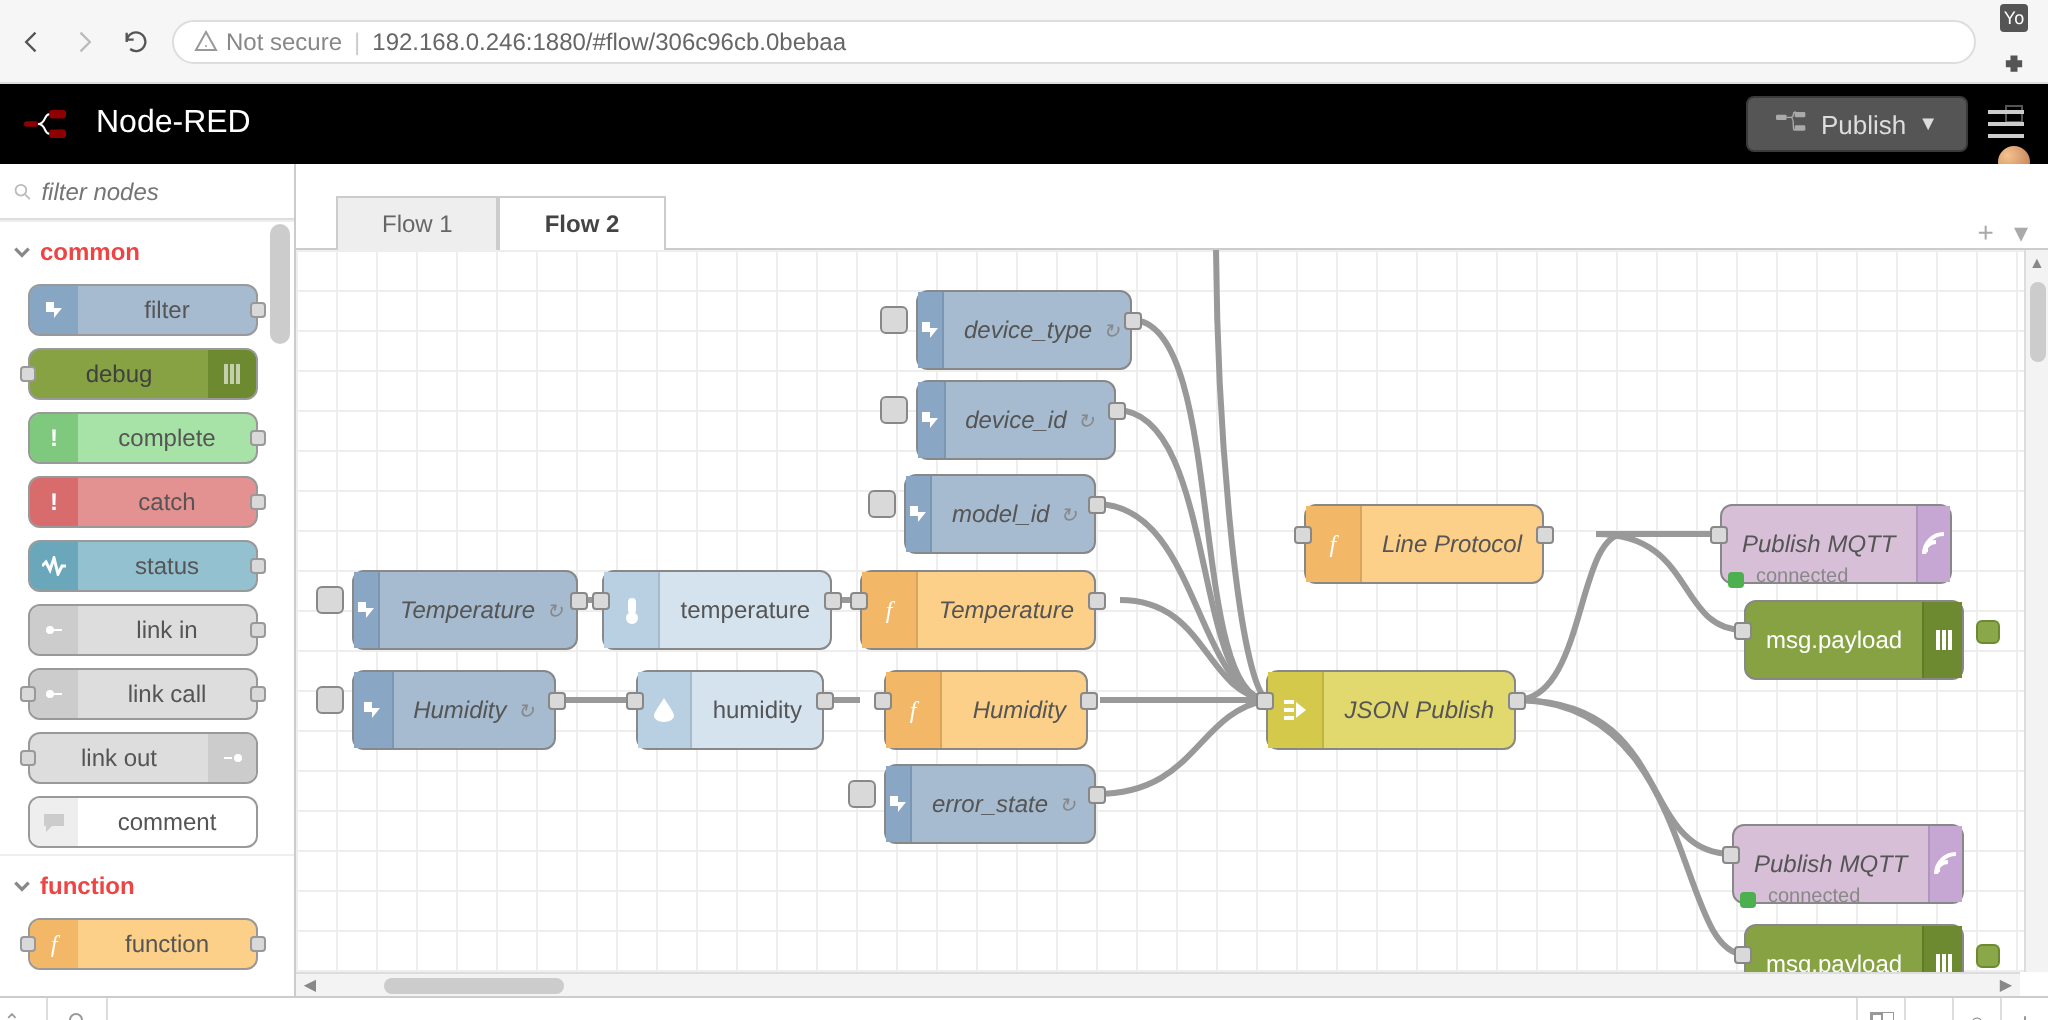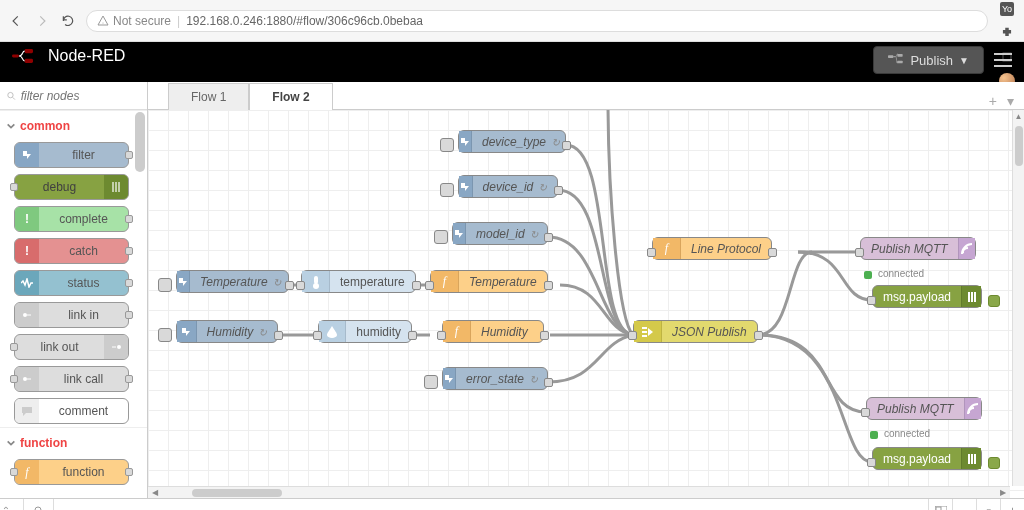--- a/index.html
+++ b/index.html
@@ -10,21 +10,21 @@
   .browser .navbtn svg { width:14px; height:14px; }
   .addr { flex:1; display:flex; align-items:center; height:22px; background:#fff; border:1px solid #ddd; border-radius:11px; padding:0 10px; font-size:12px; color:#666; gap:6px; }
   .addr .warn { color:#888; display:flex; align-items:center; gap:4px; }
   .addr .pipe { color:#ccc; }
   .ext { display:flex; gap:6px; align-items:flex-start;flex-direction:column; }
   .ext .icon { width:18px; height:18px; display:flex; align-items:center; justify-content:center; }
   .ext .circle { width:16px; height:16px; border-radius:50%; }
   .ext .sq { width:14px; height:14px; background:#555; color:#fff; font-size:9px; display:flex; align-items:center; justify-content:center; border-radius:2px; }
   .ext .dots { font-size:16px; color:#444; }
   
-  .nr-head { height: 40px; background: #000; color:#ccc; display:flex; align-items:flex-start; padding:4px 12px; justify-content:space-between; }
+  .nr-head { height: 40px; background: #000; color:#ccc; display:flex; align-items:center; padding:16px 12px; justify-content:space-between; }
   .nr-head .left { display:flex; align-items:center; gap:8px; }
   .nr-logo { display:flex; align-items:center; }
   .nr-logo svg { width:28px; height:20px; }
   .nr-title { font-size:16px; color:#fff; }
   .nr-head .right { display:flex; align-items:center; gap:10px; }
   .deploy { background:#8c101c; background:linear-gradient(#555,#555); background:#555; height:28px; padding:0 14px; border-radius:4px; display:flex; align-items:center; gap:6px; color:#ddd; font-size:13px; border:1px solid #3a3a3a; }
   .deploy .arrowdown { font-size:10px; }
   .hamburger { width:18px; height:14px; position:relative; }
   .hamburger span { position:absolute; left:0; right:0; height:2px; background:#ccc; }
   .hamburger span:nth-child(1){top:0}
@@ -54,33 +54,33 @@
   .c-inject { background:#a6bbcf; } .c-inject .iconbox{ background:#87a6c4; }
   .c-debug { background:#87a242; color:#404040 } .c-debug .iconbox{ background:#6d8a30; }
   .c-complete { background:#a7e2a7 } .c-complete .iconbox{ background:#7fc97f; }
   .c-catch { background:#e49191 } .c-catch .iconbox{ background:#d86c6c; }
   .c-status { background:#94c1d0 } .c-status .iconbox{ background:#6ba7bb; }
   .c-link { background:#ddd } .c-link .iconbox{ background:#ccc; }
   .c-comment { background:#fff } .c-comment .iconbox{ background:#eee; }
   .c-func { background:#fdd089 } .c-func .iconbox{ background:#f2b867; }
   
   .main { flex:1; display:flex; flex-direction:column; position:relative; }
-  .tabs { height:28px; border-bottom:1px solid #ccc; display:flex; align-items:flex-end; padding-left:20px; background:#fff; gap:0; }
+  .tabs { height:43px; border-bottom:1px solid #ccc; display:flex; align-items:flex-end; padding-left:20px; background:#fff; gap:0; }
   .tab { padding:6px 22px; font-size:12px; color:#666; border:1px solid #ccc; background:#eee; position:relative; top:1px; border-bottom:none; }
   .tab.active { background:#fff; color:#444; font-weight:bold; }
   .tabs .tabactions { margin-left:auto; display:flex; gap:10px; padding-right:10px; color:#aaa; font-size:14px; }
   
   .canvas-wrap { flex:1; position:relative; overflow:hidden; }
   .canvas { position:absolute; inset:0; background:#fff; background-image:
     linear-gradient(#eee 1px, transparent 1px),
     linear-gradient(90deg,#eee 1px, transparent 1px);
     background-size:20px 20px; }
   svg.wires { position:absolute; inset:0; width:100%; height:100%; }
   svg.wires path { fill:none; stroke:#999; stroke-width:3; }
-  .node { position:absolute; height:23px; border-radius:6px; border:1px solid #888; display:flex; align-items:center; font-size:12px; font-style:italic; color:#555; }
+  .node { position:absolute; height:40px; border-radius:6px; border:1px solid #888; display:flex; align-items:center; font-size:12px; font-style:italic; color:#555;justify-content:space-between; }
   .node .nicon { width:28px; height:100%; display:flex; align-items:center; justify-content:center; border-right:1px solid rgba(0,0,0,.1); }
   .node.right-i .nicon { order:2; border-right:none; border-left:1px solid rgba(0,0,0,.1); }
   .node .nlabel { padding:0 10px; white-space:nowrap; }
   .node .nport { width:9px; height:9px; background:#d9d9d9; border:1px solid #888; border-radius:2px; position:absolute; }
   .node .nport.l { left:-6px; top:10px; }
   .node .nport.r { right:-6px; top:10px; }
   .node .btn-sq { width:14px; height:14px; background:#d9d9d9; border:1px solid #888; border-radius:3px; position:absolute; }
   .node .btn-sq.l { left:-19px; top:7px; }
   .node .btn-sq.r { right:-19px; top:7px; }
   .node.g-btn .btn-sq { background:#8aa84a; border-color:#6d8a30; width:12px; height:12px; top:9px; }
@@ -265,40 +265,40 @@
     <div class="pnode c-link">
         <div class="iconbox">
           <svg width="10" height="10">
             <circle cx="3" cy="5" r="2" fill="#fff"></circle>
             <path d="M5 5h4" stroke="#fff"></path>
           </svg>
         </div>
         <div class="plabel">link in</div>
         <div class="port r"></div>
       </div>
+    <div class="pnode c-link">
+        <div class="iconbox">
+          <svg width="10" height="10">
+            <circle cx="3" cy="5" r="2" fill="#fff"></circle>
+            <path d="M5 5h4" stroke="#fff"></path>
+          </svg>
+        </div>
+        <div class="plabel">link call</div>
+        <div class="port l"></div>
+        <div class="port r"></div>
+      </div>
     <div class="pnode c-link right-icon">
         <div class="plabel">link out</div>
         <div class="iconbox">
           <svg width="10" height="10">
             <path d="M1 5h4" stroke="#fff"></path>
             <circle cx="8" cy="5" r="2" fill="#fff"></circle>
           </svg>
         </div>
         <div class="port l"></div>
-      </div>
-    <div class="pnode c-link">
-        <div class="iconbox">
-          <svg width="10" height="10">
-            <circle cx="3" cy="5" r="2" fill="#fff"></circle>
-            <path d="M5 5h4" stroke="#fff"></path>
-          </svg>
-        </div>
-        <div class="plabel">link call</div>
-        <div class="port l"></div>
-        <div class="port r"></div>
       </div>
     <div class="pnode c-comment">
         <div class="iconbox">
           <svg width="12" height="10" viewBox="0 0 12 10">
             <path d="M1 1h10v6H5l-3 3V7H1z" fill="#ccc"></path>
           </svg>
         </div>
         <div class="plabel">comment</div>
       </div>
 

